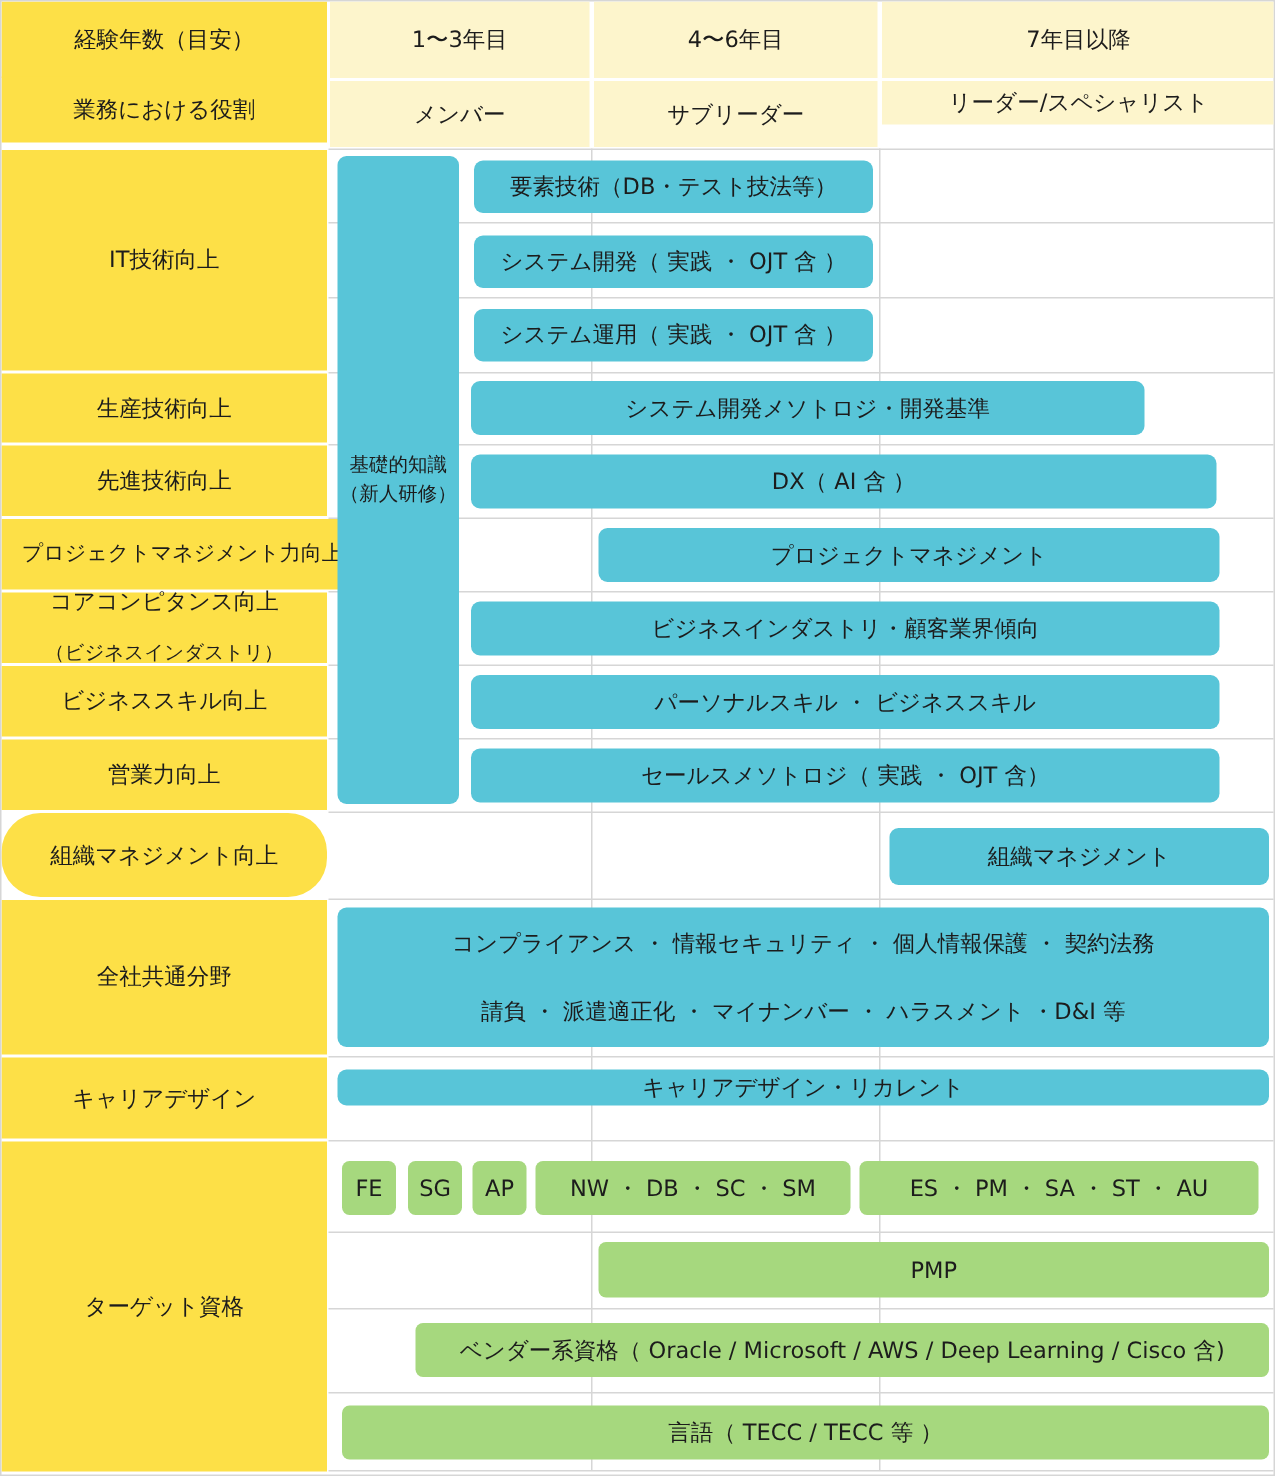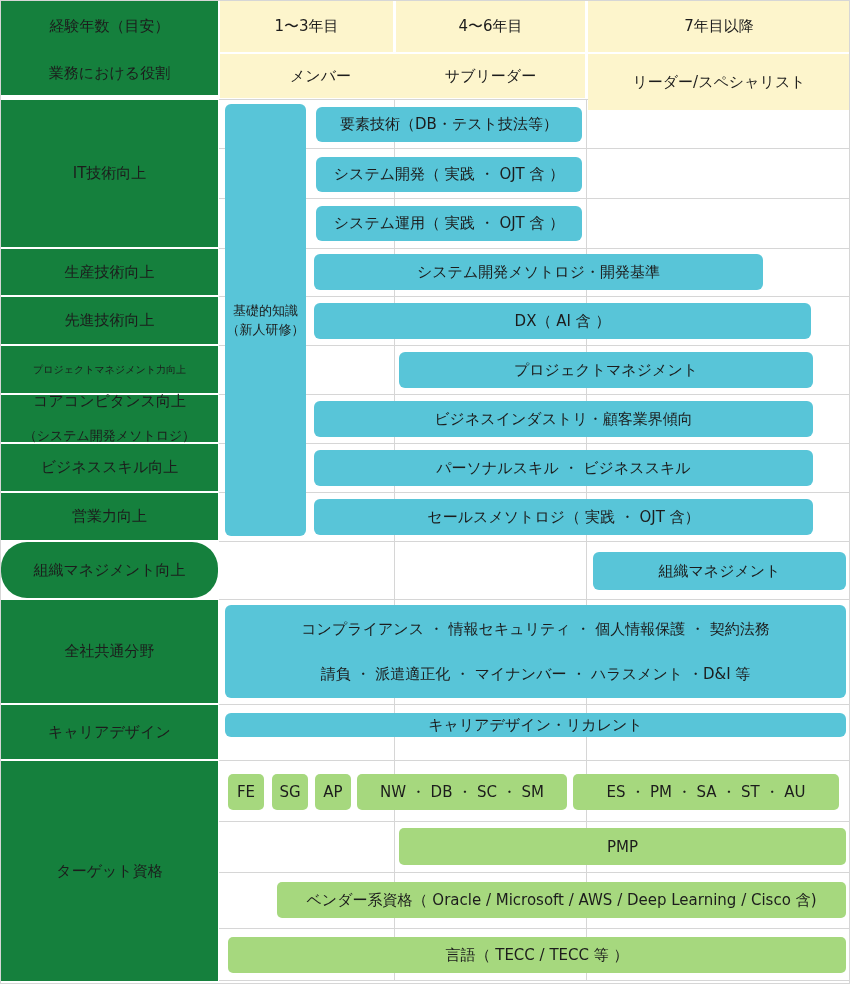--- a/index.html
+++ b/index.html
@@ -7,30 +7,30 @@
     position:relative;
     width:850px;height:984px;
     background:#ffffff;
     font-family:"DejaVu Sans","Liberation Sans",sans-serif;
     color:#1c1c1c;
     box-sizing:border-box;
     border:1px solid #d6d6d6;
     overflow:hidden;
   }
   .cell{position:absolute;display:flex;align-items:center;justify-content:center;text-align:center;font-size:15px;line-height:1.35;}
-  .cell-blue{background:#15803d;left:0;width:217px;}
+  .cell-blue{background:#fde047;left:0;width:217px;}
   .cell-yellow{background:#fdf5cc;}
   .bar{position:absolute;display:flex;align-items:center;justify-content:center;text-align:center;font-size:15px;border-radius:6px;background:#58c5d8;}
   .bar.green{background:#a6d87e;border-radius:5px;}
   .bar.vert{flex-direction:column;font-size:13px;line-height:1.5;}
   .two-line{flex-direction:column;line-height:1.9;gap:16px;}
   .grid-h{position:absolute;left:218px;width:632px;height:1px;background:#d6d6d6;}
   .grid-v{position:absolute;top:98px;width:1px;height:881px;background:#d6d6d6;}
   .sub{font-size:13px;}
-  .tight{font-size:10px;}
+  .tight{font-size:14px;padding-left:12px;}
 </style>
 </head>
 <body>
 
 <div id="skill-map">
 
   <div class="grid-v" style="left:393px;"></div>
   <div class="grid-v" style="left:585px;"></div>
 
   <div class="grid-h" style="top:98px;"></div>
@@ -60,45 +60,45 @@
   <div class="cell cell-yellow" style="top:0;height:51px;left:395px;width:189px;">
     <span>4〜6年目</span>
   </div>
   <div class="cell cell-yellow" style="top:0;height:51px;left:587px;width:262px;">
     <span>7年目以降</span>
   </div>
 
   <div class="cell cell-blue" style="top:50px;height:44px;">
     <span>業務における役割</span>
   </div>
-  <div class="cell cell-yellow" style="top:53px;height:44px;left:219px;width:173px;padding-left:14px;">
+  <div class="cell cell-yellow" style="top:53px;height:44px;left:219px;width:173px;">
     <span>メンバー</span>
   </div>
   <div class="cell cell-yellow" style="top:53px;height:44px;left:395px;width:189px;">
     <span>サブリーダー</span>
   </div>
-  <div class="cell cell-yellow" style="top:53px;height:56px;left:587px;width:262px;">
+  <div class="cell cell-yellow" style="top:53px;height:29px;left:587px;width:262px;">
     <span>リーダー/スペシャリスト</span>
   </div>
 
   <div class="cell cell-blue" style="top:99px;height:147px;">
     <span>IT技術向上</span>
   </div>
   <div class="cell cell-blue" style="top:248px;height:46px;">
     <span>生産技術向上</span>
   </div>
   <div class="cell cell-blue" style="top:296px;height:47px;">
     <span>先進技術向上</span>
   </div>
   <div class="cell cell-blue tight" style="top:345px;height:47px;">
     <span>プロジェクトマネジメント力向上</span>
   </div>
   <div class="cell cell-blue two-line" style="top:394px;height:47px;line-height:1.3;">
     <span>コアコンピタンス向上</span>
-    <span class="sub">（システム開発メソトロジ）</span>
+    <span class="sub">（ビジネスインダストリ）</span>
   </div>
   <div class="cell cell-blue" style="top:443px;height:47px;">
     <span>ビジネススキル向上</span>
   </div>
   <div class="cell cell-blue" style="top:492px;height:47px;">
     <span>営業力向上</span>
   </div>
   <div class="cell cell-blue" style="top:541px;height:56px;border-radius:26px;">
     <span>組織マネジメント向上</span>
   </div>

